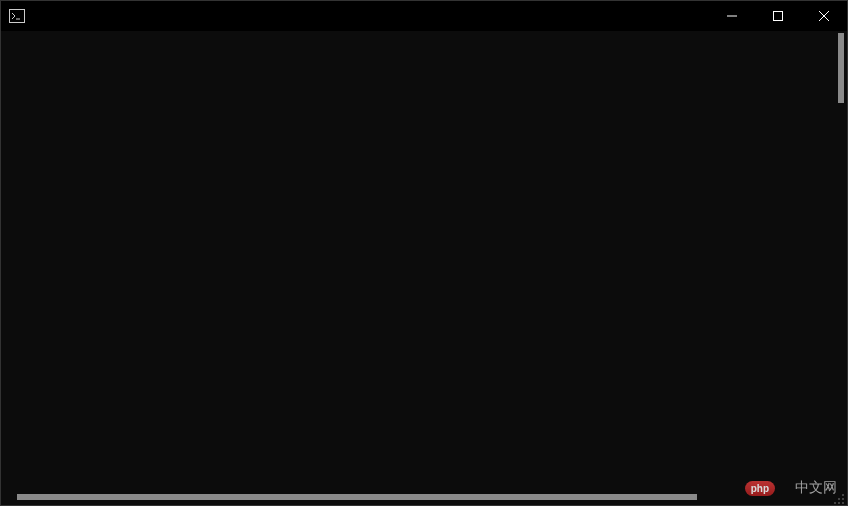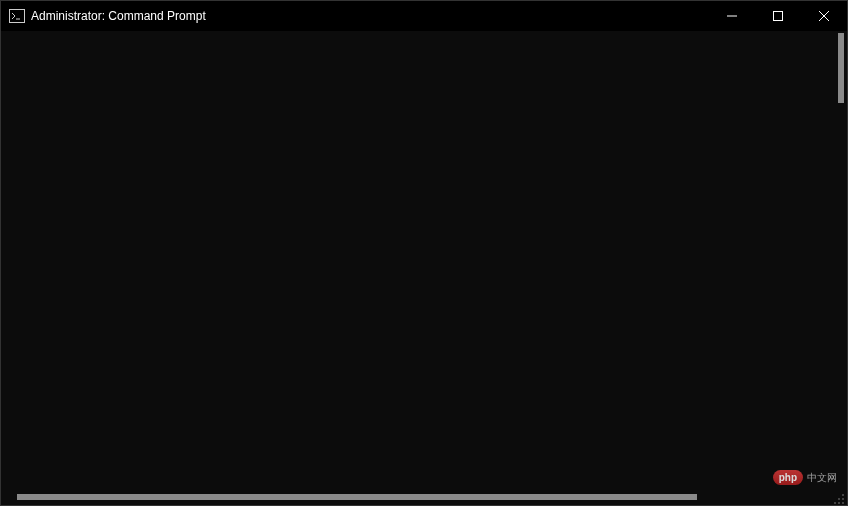--- a/index.html
+++ b/index.html
@@ -129,55 +129,54 @@
       height: 12px;
       cursor: nwse-resize;
     }
     .resize-grip svg {
       width: 12px;
       height: 12px;
     }
     .watermark {
       position: absolute;
       right: 10px;
-      bottom: 20px;
-      display: flex;
-      align-items: center;
-      gap: 4px;
+      bottom: 8px;
+      display: flex;
+      align-items: center;
+      gap: 20px;
       opacity: 0.85;
       pointer-events: none;
     }
     .wm-badge {
       background: linear-gradient(#d93a3a, #b01f1f);
       color: #fff;
       font-size: 10px;
       font-weight: bold;
       padding: 2px 6px;
       border-radius: 8px;
       font-family: sans-serif;
     }
     .wm-text {
       color: #bbb;
-      font-size: 10px;
+      font-size: 14px;
       font-family: sans-serif;
     }
   </style>
 </head>
 <body>
 
 <div class="window">
   <div class="titlebar">
     <span class="titlebar-icon">
       <svg viewBox="0 0 16 14">
         <rect x="0.5" y="0.5" width="15" height="13" fill="none" stroke="#ccc" stroke-width="1"></rect>
         <path d="M3 4 L6 7 L3 10" fill="none" stroke="#ccc" stroke-width="1"></path>
         <line x1="7" y1="10" x2="11" y2="10" stroke="#ccc" stroke-width="1"></line>
       </svg>
     </span>
-    <span class="title-text">Administrator: Command Prompt</span>
     <span class="titlebar-spacer"></span>
     <div class="win-controls">
       <div class="win-btn">
         <svg viewBox="0 0 10 10">
             <line x1="0" y1="5" x2="10" y2="5"></line>
           </svg>
       </div>
       <div class="win-btn">
         <svg viewBox="0 0 10 10">
             <rect x="0.5" y="0.5" width="9" height="9"></rect>

